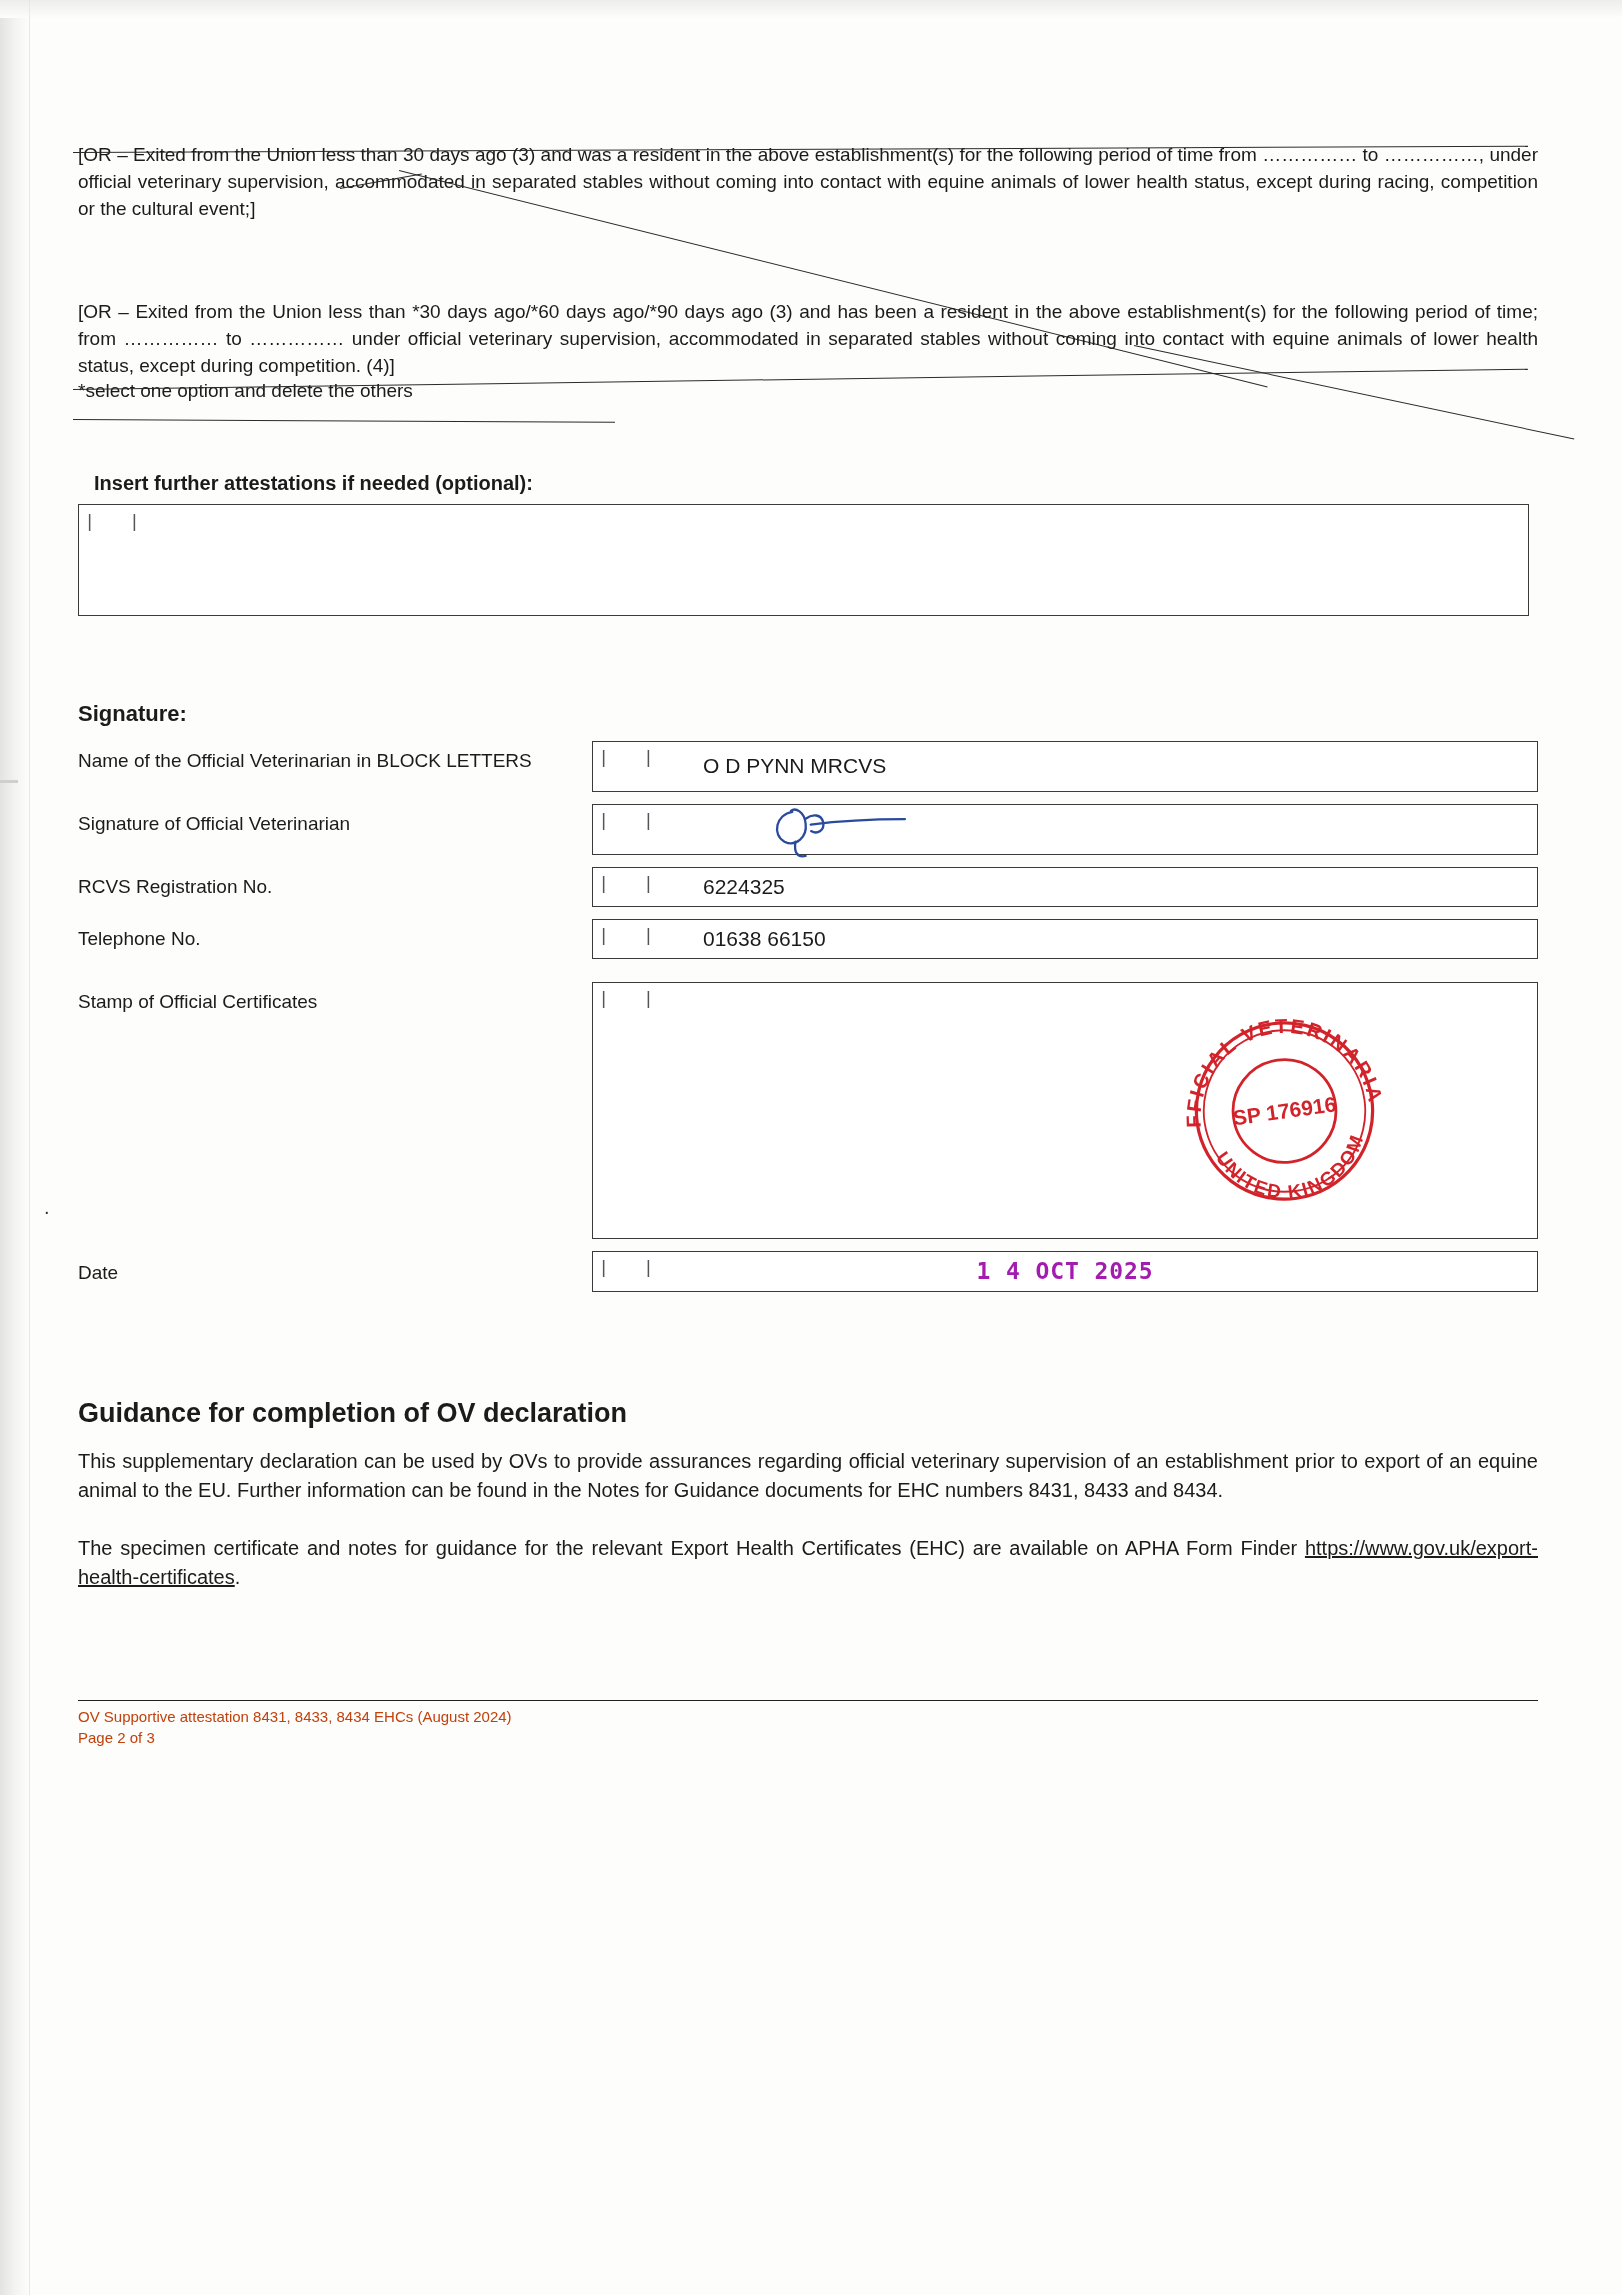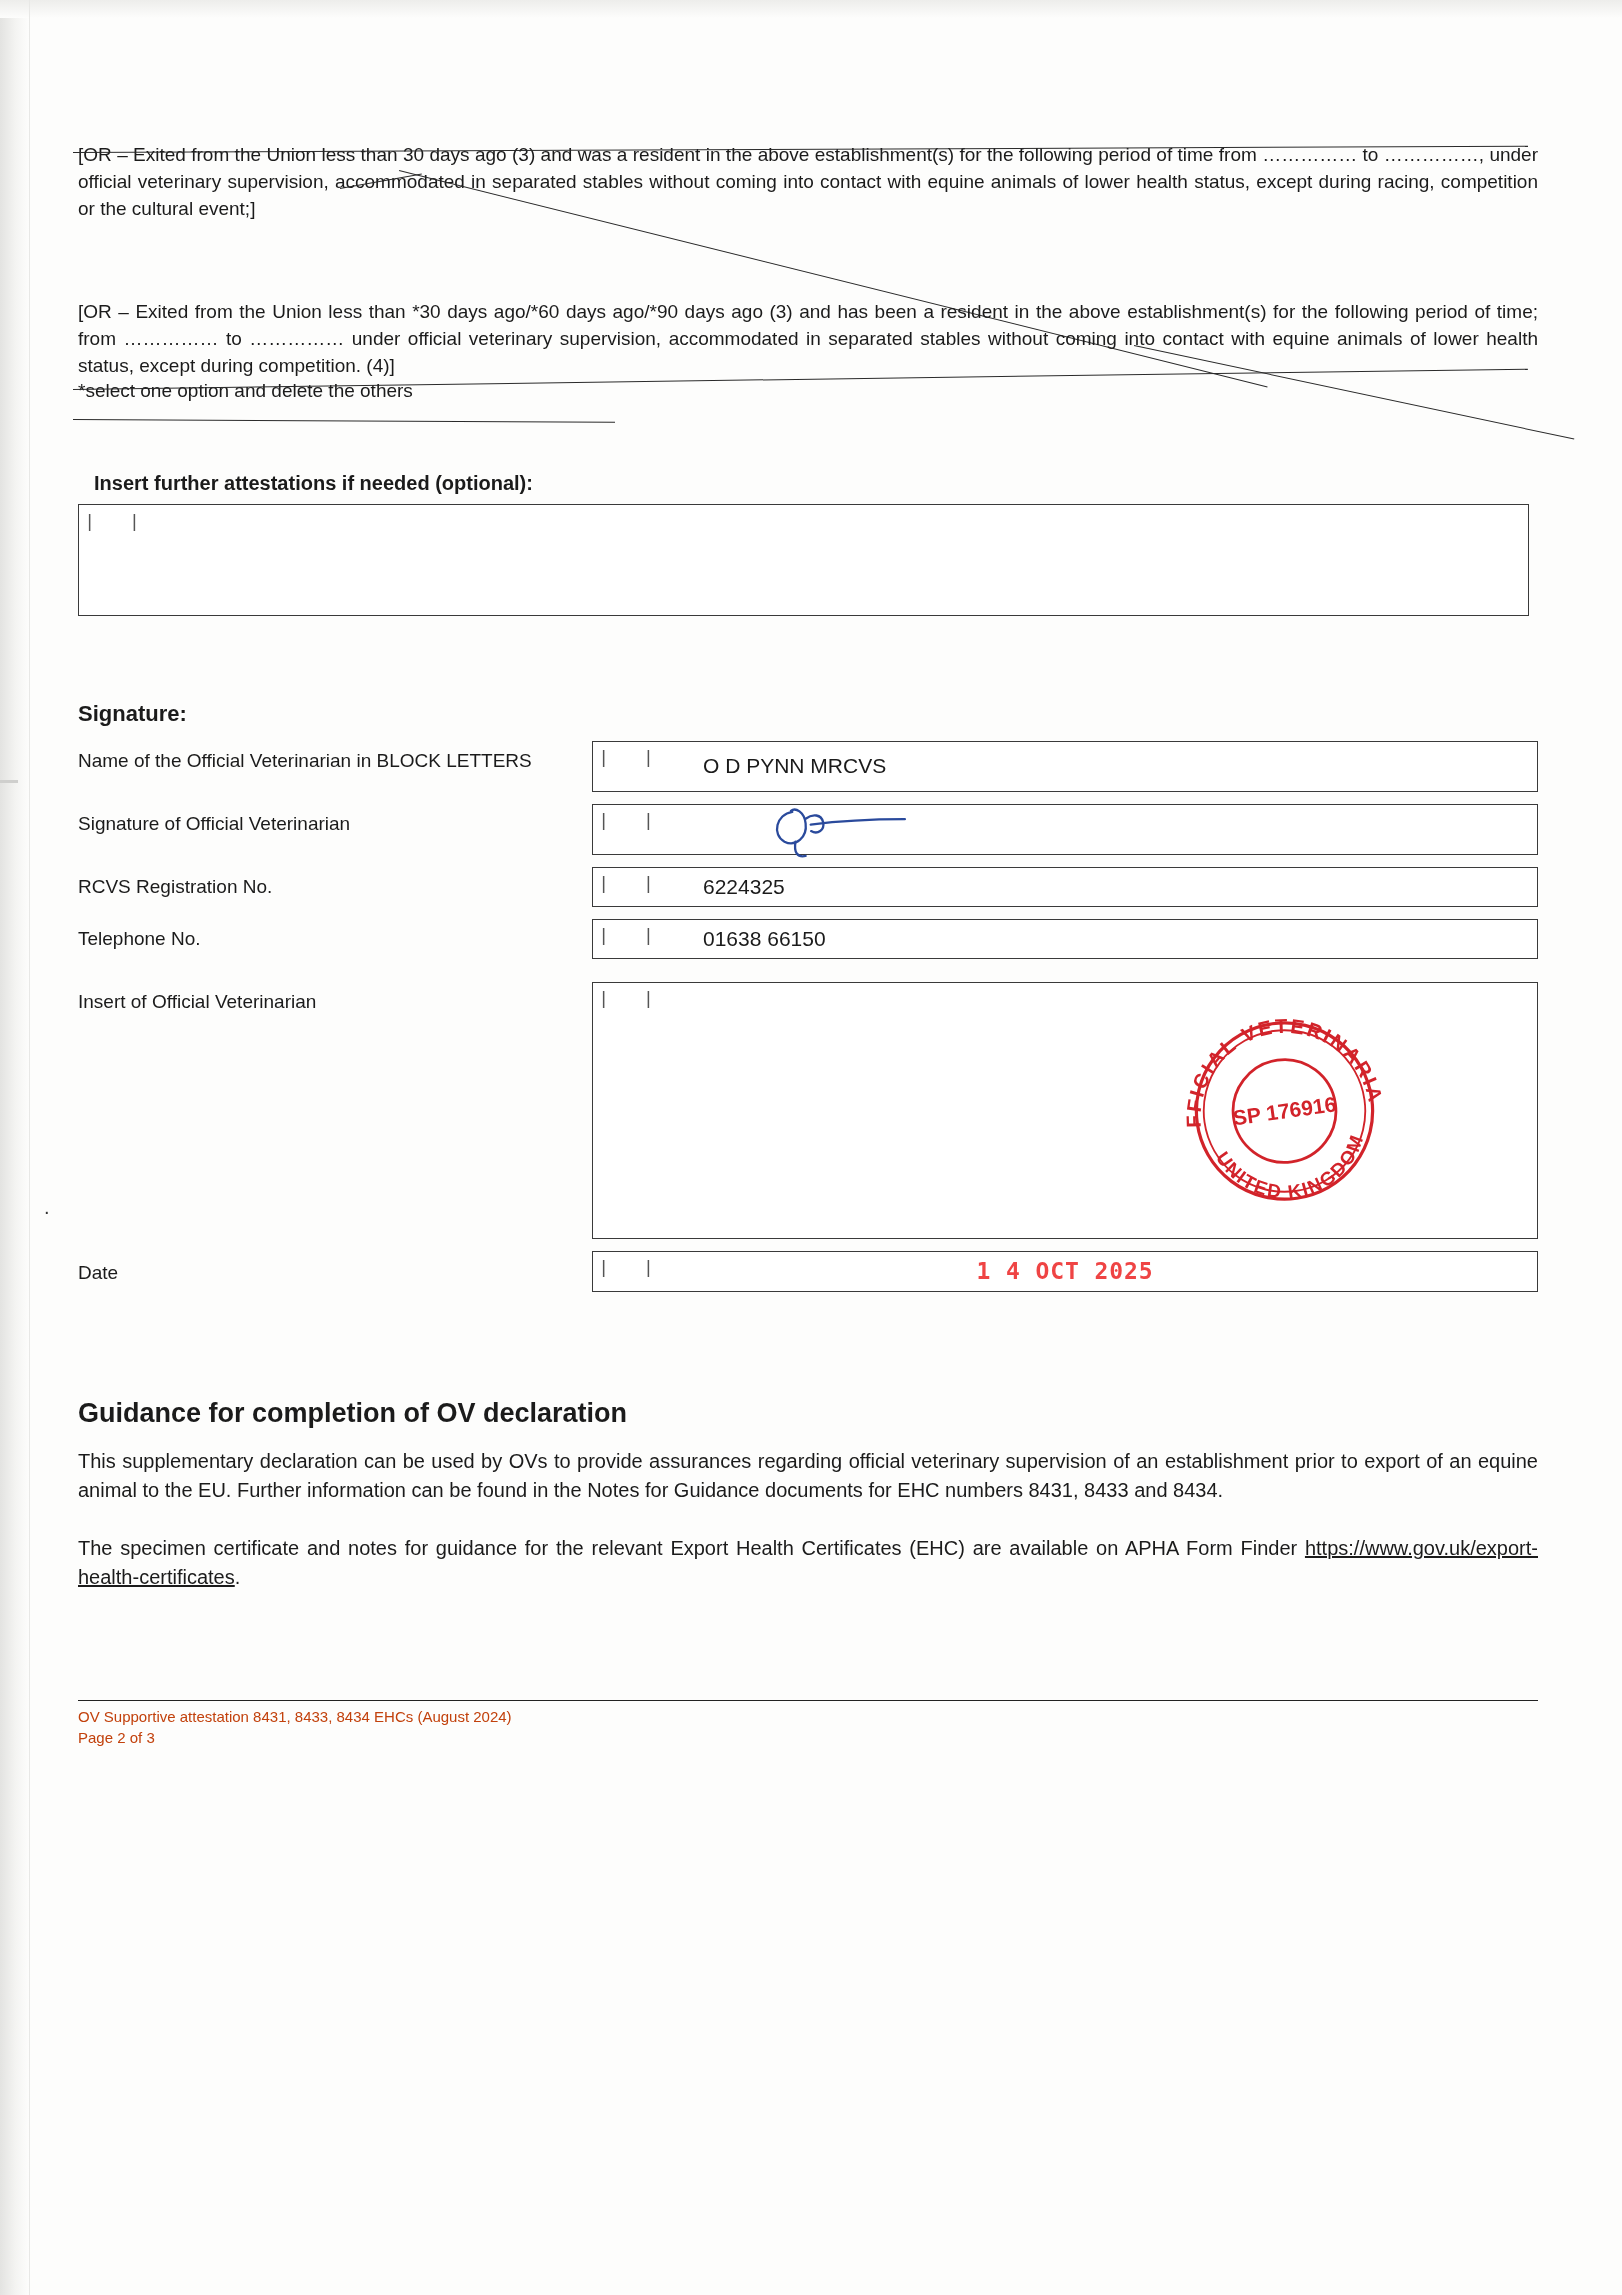--- a/index.html
+++ b/index.html
@@ -116,21 +116,21 @@
   }
   .hand-date {
     position: absolute;
     left: 50%;
     top: 50%;
     transform: translate(-50%, -50%);
     font-family: "DejaVu Sans Mono", monospace;
     font-size: 23px;
     font-weight: bold;
     letter-spacing: 0.9px;
-    color: #ef4444;
+    color: #a21caf;
   }
 
   
   .signature-mark {
     position: absolute;
     left: 174px;
     top: -6.4px;
     width: 239px;
     height: 69px;
   }
@@ -255,21 +255,21 @@
       <div class="sig-label">Telephone No.</div>
       <div class="sig-field">
         <div class="box" style="height:40px;">
           <div class="box-ticks">| |</div>
           <div class="sig-value">01638 66150</div>
         </div>
       </div>
     </div>
 
     <div class="sig-row" style="margin-top:23px;">
-      <div class="sig-label">Insert of Official Veterinarian</div>
+      <div class="sig-label">Stamp of Official Certificates</div>
       <div class="sig-field">
         <div class="box" style="height:257px;">
           <div class="box-ticks">| |</div>
 
           <svg class="stamp" viewBox="0 0 560 500">
             <defs>
               <path id="arcTop" d="M 95,265 A 185,185 0 0 1 465,265"></path>
               <path id="arcBottom" d="M 105,265 A 175,175 0 0 0 455,265"></path>
             </defs>
             <g transform="rotate(-8 280 250)">

